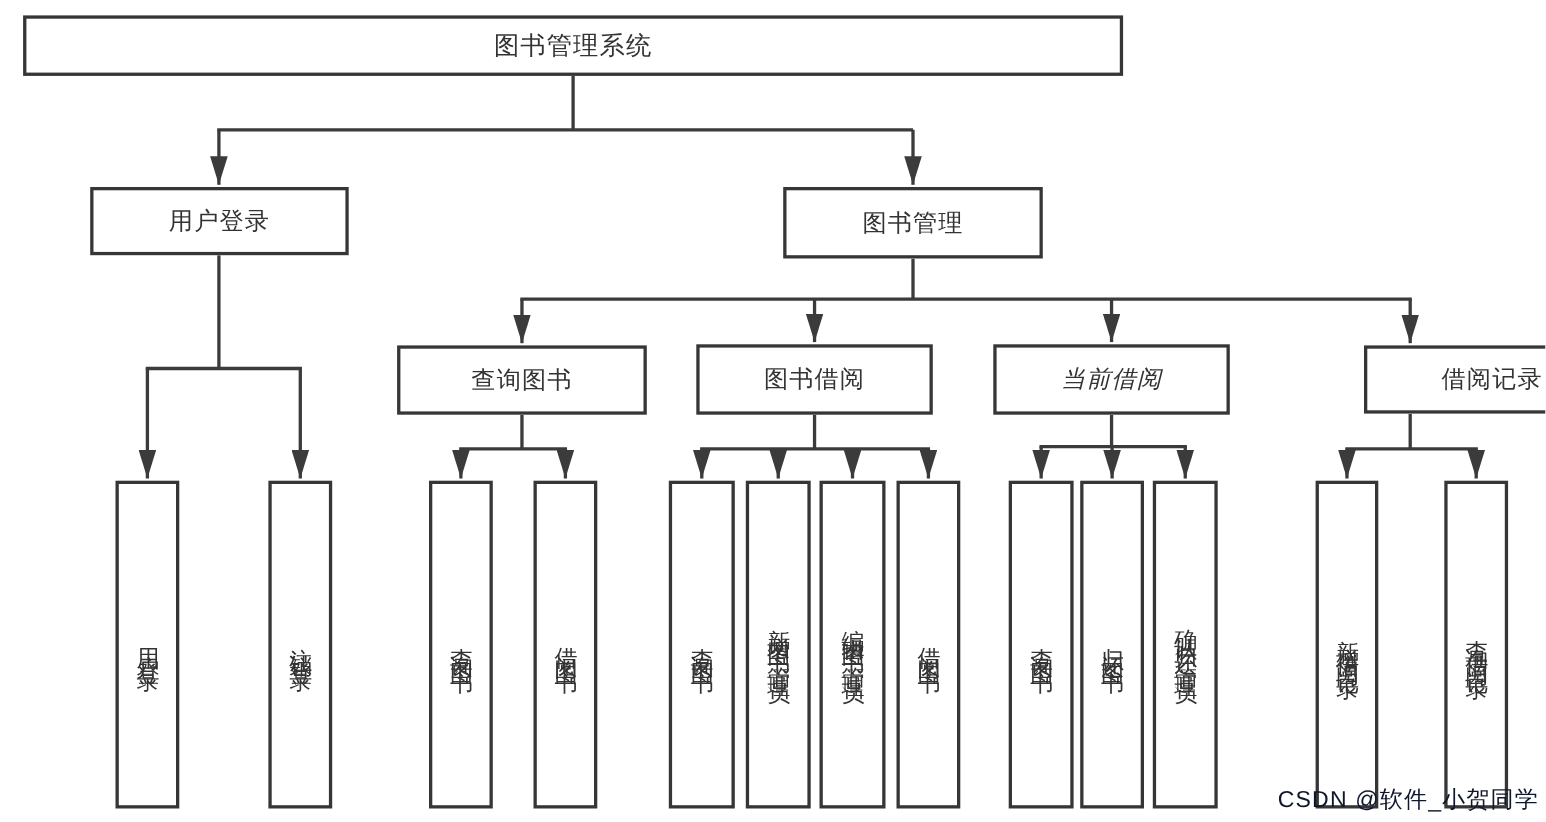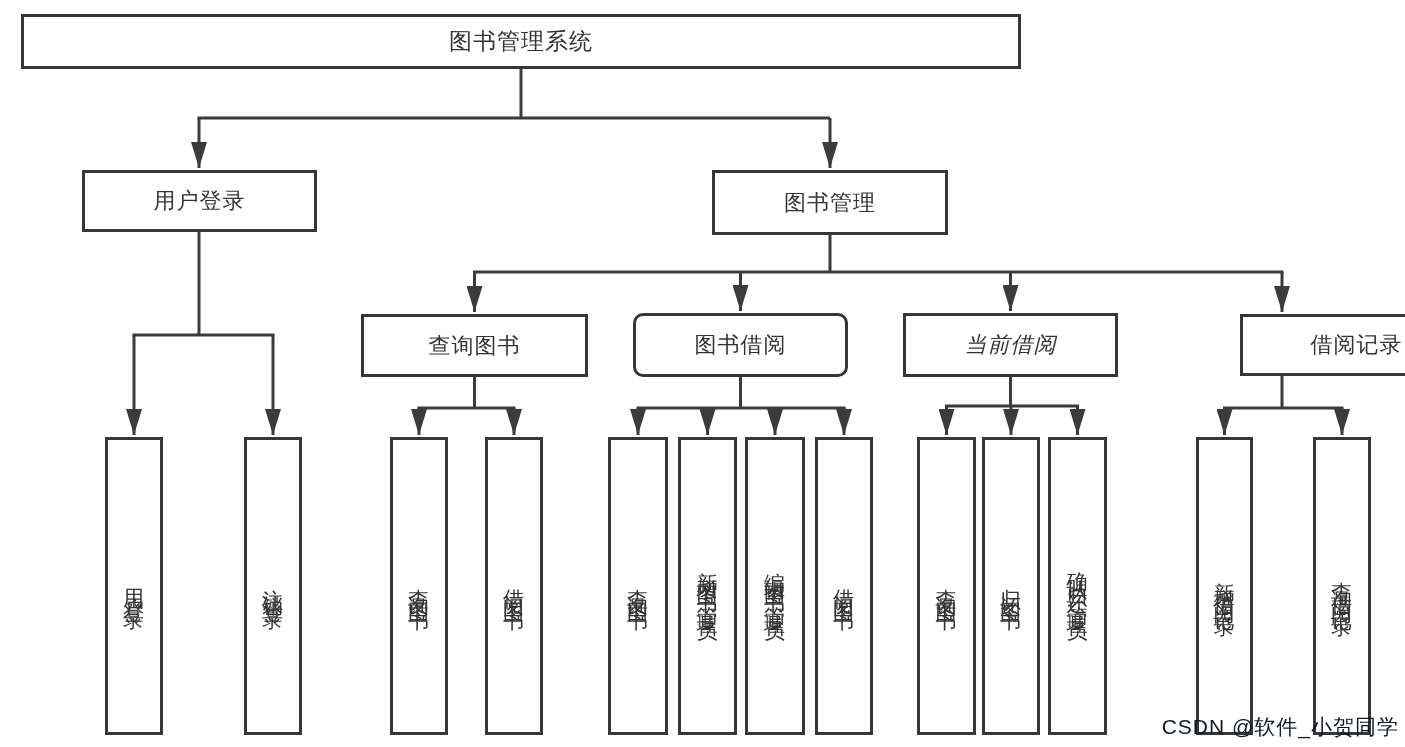--- a/index.html
+++ b/index.html
@@ -104,21 +104,21 @@
       <line x1="1342" y1="408" x2="1342" y2="435" marker-end="url(#arrow)"></line>
     </g>
   </svg>
 
   <div class="node" style="left:21px;top:14px;width:1000px;height:55px;font-size:23px;">图书管理系统</div>
 
   <div class="node" style="left:82px;top:170px;width:235px;height:62px;">用户登录</div>
   <div class="node" style="left:712px;top:170px;width:236px;height:65px;">图书管理</div>
 
   <div class="node" style="left:361px;top:314px;width:227px;height:63px;">查询图书</div>
-  <div class="node" style="left:633px;top:313px;width:215px;height:64px;border-radius:10px;">图书借阅</div>
+  <div class="node" style="left:633px;top:313px;width:215px;height:64px;">图书借阅</div>
   <div class="node" style="left:903px;top:313px;width:215px;height:64px;font-style:italic;">当前借阅</div>
   <div class="node" style="left:1240px;top:314px;width:221px;height:62px;padding-left:12px;">借阅记录</div>
 
   <div class="leaf" style="left:105px;top:437px;width:58px;height:298px;">
     <span class="vtext">用户登录</span>
   </div>
   <div class="leaf" style="left:244px;top:437px;width:58px;height:298px;">
     <span class="vtext">注销登录</span>
   </div>
 

